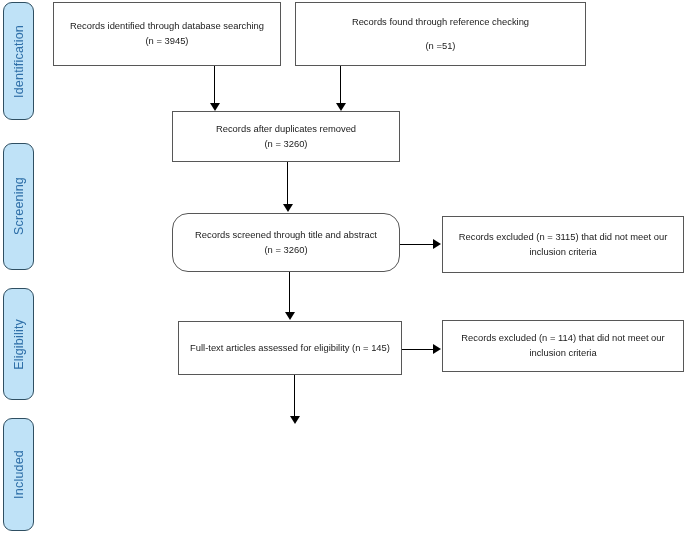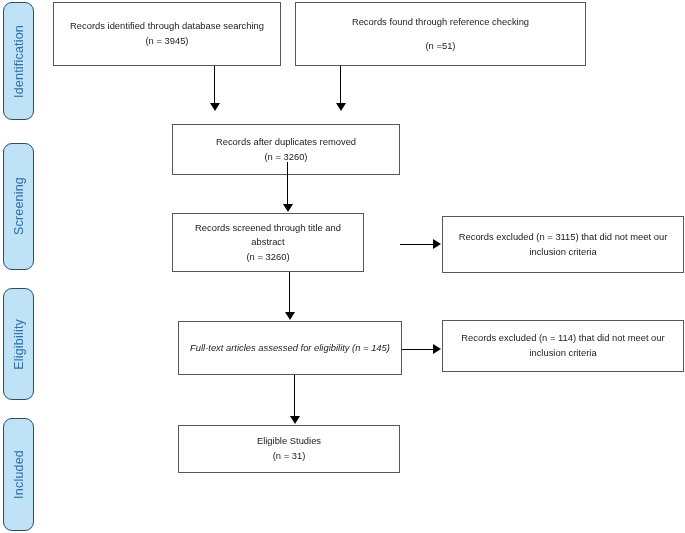--- a/index.html
+++ b/index.html
@@ -111,46 +111,42 @@
   <div class="flow-box" style="left:53px; top:2px; width:228px; height:64px;">
     <span class="box-text">Records identified through database searching
 (n = 3945)</span>
   </div>
 
   <div class="flow-box spaced" style="left:295px; top:2px; width:291px; height:64px;">
     <span class="box-text">Records found through reference checking
 (n =51)</span>
   </div>
 
-  <div class="flow-box" style="left:172px; top:111px; width:228px; height:51px;margin-top:13px;">
+  <div class="flow-box" style="left:172px; top:111px; width:228px; height:51px;">
     <span class="box-text">Records after duplicates removed
 (n = 3260)</span>
   </div>
 
-  <div class="flow-box" style="left:172px; top:213px; width:192px; height:59px;">
+  <div class="flow-box" style="left:172px; top:213px; width:228px; height:59px;border-radius:16px;">
     <span class="box-text">Records screened through title and abstract
 (n = 3260)</span>
   </div>
 
   <div class="flow-box" style="left:442px; top:216px; width:242px; height:57px;">
     <span class="box-text">Records excluded (n = 3115) that did not meet our inclusion criteria</span>
   </div>
 
-  <div class="flow-box" style="left:178px; top:321px; width:224px; height:54px;font-style:italic;">
+  <div class="flow-box" style="left:178px; top:321px; width:224px; height:54px;">
     <span class="box-text">Full-text articles assessed for eligibility (n = 145)</span>
   </div>
 
   <div class="flow-box" style="left:442px; top:320px; width:242px; height:52px;">
     <span class="box-text">Records excluded (n = 114) that did not meet our inclusion criteria</span>
   </div>
 
-  <div class="flow-box" style="left:178px; top:425px; width:222px; height:48px;">
-    <span class="box-text">Eligible Studies
-(n = 31)</span>
-  </div>
 
   <div class="conn-v" style="left:214px; top:66px; height:38px;"></div>
   <div class="arrow-down" style="left:210px; top:103px;"></div>
 
   <div class="conn-v" style="left:340px; top:66px; height:38px;"></div>
   <div class="arrow-down" style="left:336px; top:103px;"></div>
 
   <div class="conn-v" style="left:287px; top:162px; height:43px;"></div>
   <div class="arrow-down" style="left:283px; top:204px;"></div>
 

